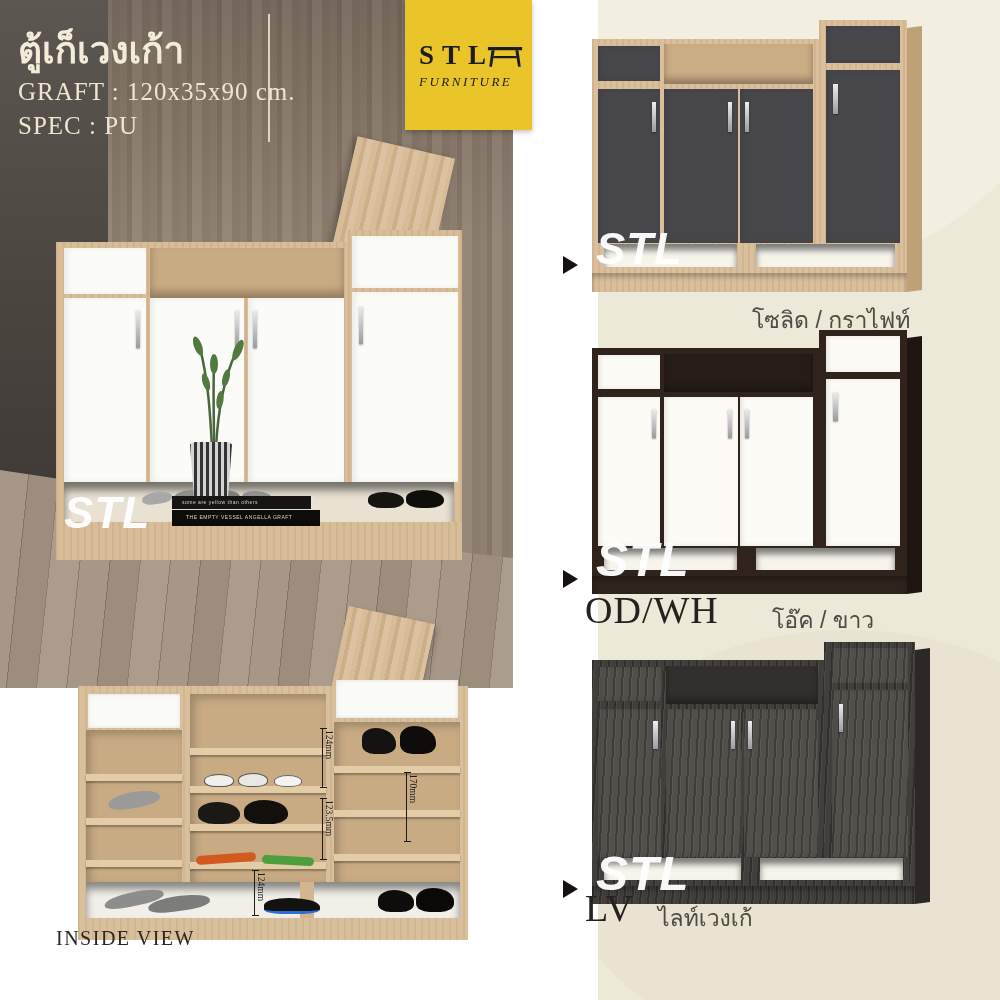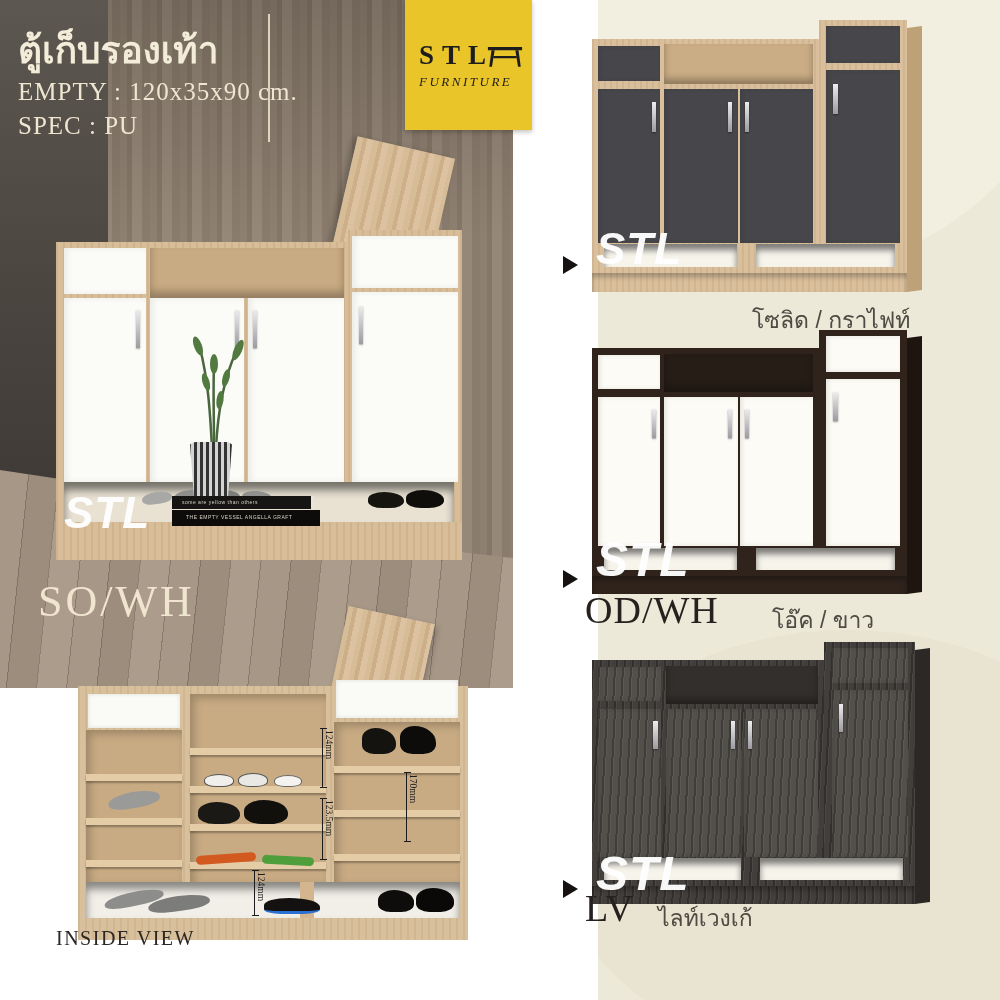--- a/index.html
+++ b/index.html
@@ -183,26 +183,25 @@
         <ellipse cx="70" cy="70" rx="3.5" ry="9" transform="rotate(8 70 70)"></ellipse>
       </g>
     </svg>
     <div class="vase"></div>
 
     <div class="books">
       <div class="book book1">some are yellow than others</div>
       <div class="book book2">THE EMPTY VESSEL   ANGELLA GRAFT</div>
     </div>
 
-    <div class="th-title">ตู้เก็บรองเท้า</div>
-    <div class="spec" style="left:18px;top:78px;">EMPTY : 120x35x90 cm.</div>
+    <div class="th-title">ตู้เก็เวงเก้า</div>
+    <div class="spec" style="left:18px;top:78px;">GRAFT : 120x35x90 cm.</div>
     <div class="spec" style="left:18px;top:112px;">SPEC : PU</div>
     <div class="vline"></div>
     <div class="wm" style="left:64px;top:488px;font-size:44px;">STL</div>
-    <div class="code-big" style="left:38px;top:576px;font-size:44px;letter-spacing:3px;">SO/WH</div>
   </div>
 
   <div class="logo">
     <div class="logo-stl">STL</div>
     <svg class="logo-icon" width="36" height="24" viewBox="0 0 40 26">
       <g fill="#1d1d1d">
         <path d="M1 3h38v3.5H1z"></path>
         <path d="M5 6.5 L2.5 25 L5.5 25 L8.5 6.5 Z"></path>
         <path d="M35 6.5 L37.5 25 L34.5 25 L31.5 6.5 Z"></path>
         <path d="M7 13h26v2.5H7z"></path>

